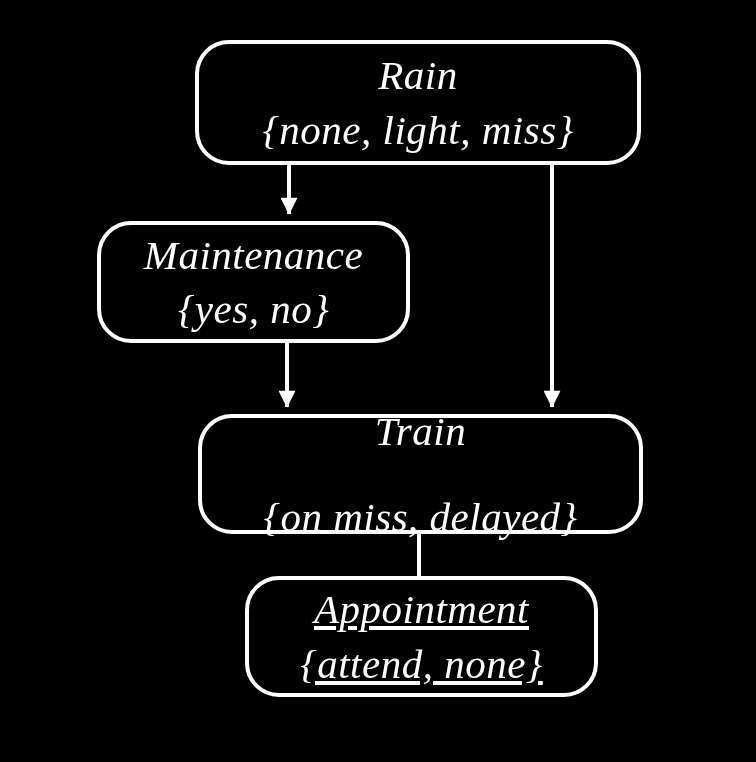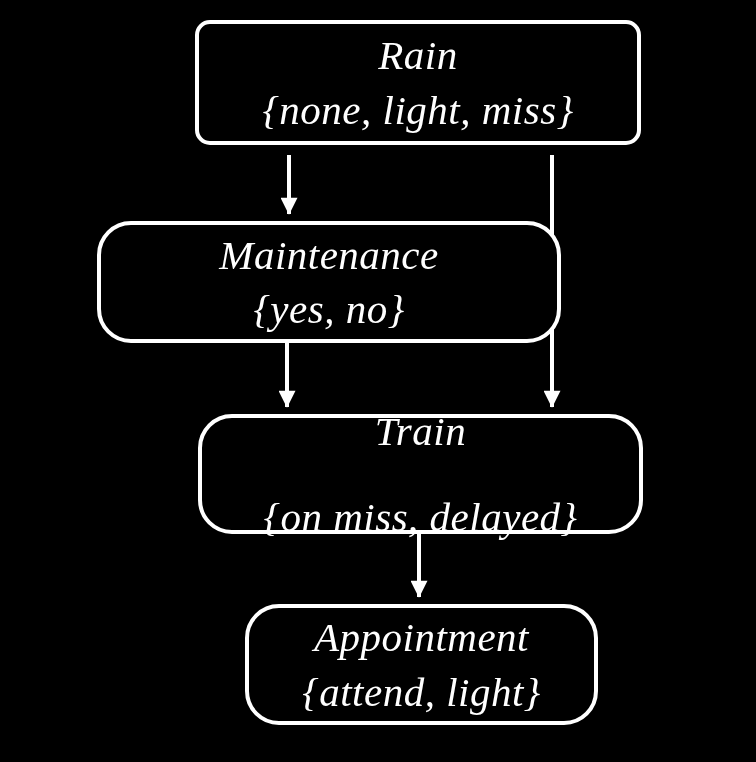--- a/index.html
+++ b/index.html
@@ -36,24 +36,24 @@
     flex-direction: column;
     align-items: center;
     justify-content: center;
     text-align: center;
     color: #ffffff;
     font-style: italic;
     font-size: 41px;
     line-height: 1.32;
     letter-spacing: 0.5px;
   }
-  .node-rain        { left: 195px; top: 20px;  width: 446px; height: 125px; border-radius: 15px; }
-  .node-maintenance { left: 97px;  top: 221px; width: 464px; height: 122px; font-style: italic; }
+  .node-rain        { left: 195px; top: 40px;  width: 446px; height: 125px; }
+  .node-maintenance { left: 97px;  top: 221px; width: 313px; height: 122px; font-style: italic; }
   .node-train       { left: 198px; top: 414px; width: 445px; height: 120px; gap: 32px; }
-  .node-appointment { left: 245px; top: 604px; width: 353px; height: 121px; }
+  .node-appointment { left: 245px; top: 576px; width: 353px; height: 121px; text-decoration: underline; }
   .node-name, .node-values {
     white-space: nowrap;
   }
 </style>
 </head>
 <body>
 
 <div class="stage">
 
   <svg class="edges-layer" viewBox="0 0 756 762" xmlns="http://www.w3.org/2000/svg">
@@ -78,16 +78,16 @@
     <div class="node-values">{yes, no}</div>
   </div>
 
   <div class="node node-train">
     <div class="node-name">Train</div>
     <div class="node-values">{on miss, delayed}</div>
   </div>
 
   <div class="node node-appointment">
     <div class="node-name">Appointment</div>
-    <div class="node-values">{attend, light}</div>
+    <div class="node-values">{attend, none}</div>
   </div>
 
 </div>
 
 </body></html>

